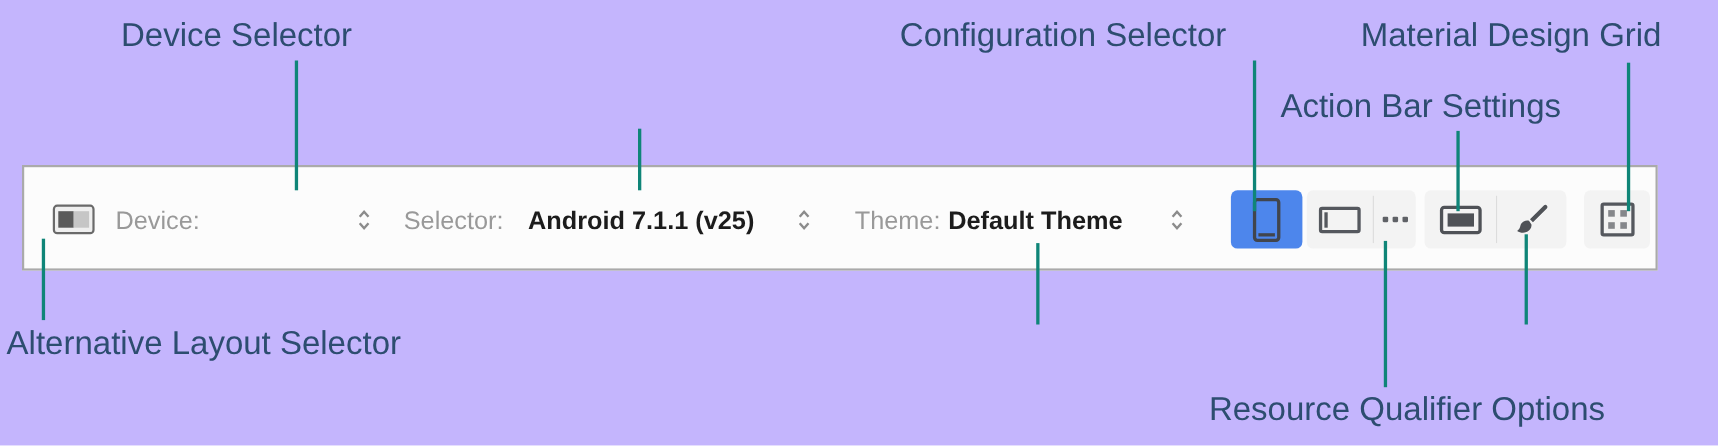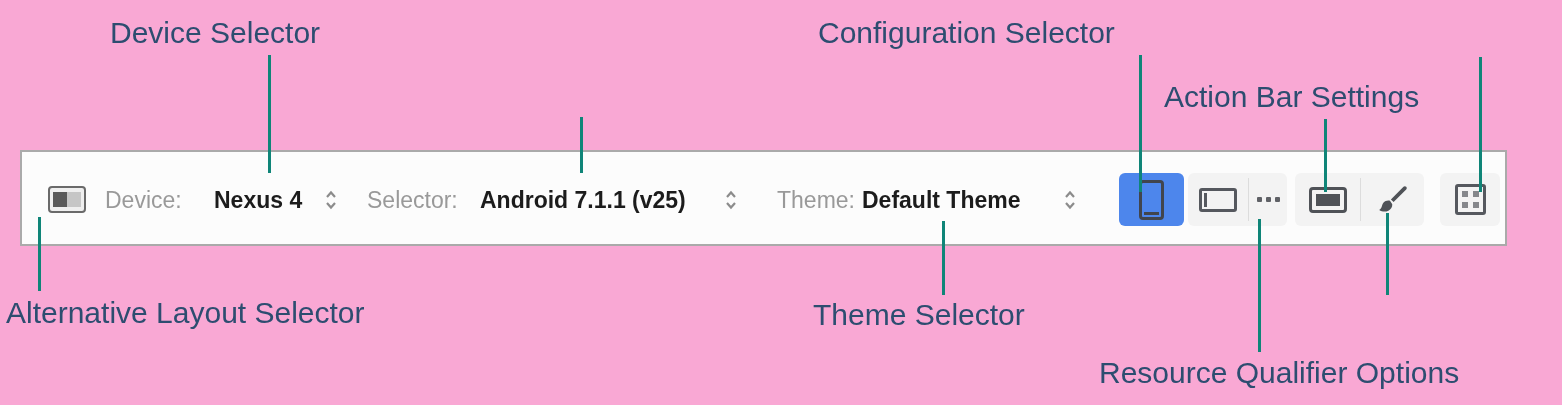--- a/index.html
+++ b/index.html
@@ -1,19 +1,19 @@
 <!DOCTYPE html>
 <html><head>
 <meta charset="utf-8">
 <style>
   html,body{margin:0;padding:0;background:#ffffff;}
   .figure{
     position:relative;
     width:1562px;height:405px;
-    background:#f9a8d4;
+    background:#c4b5fd;
     font-family:"Liberation Sans", sans-serif;
     overflow:hidden;
   }
   
   .ann-label{
     position:absolute;
     color:#2d4d70;
     font-size:30px;
     line-height:34px;
     white-space:nowrap;
@@ -100,23 +100,23 @@
   }
   .grid-icon i{background:#808archive3;display:block;background:#85878b;}
 </style>
 </head>
 <body>
 
 <div class="figure">
 
   <div class="ann-label" style="left:110px;top:16px;">Device Selector</div>
   <div class="ann-label" style="left:818px;top:16px;">Configuration Selector</div>
+  <div class="ann-label" style="left:1237px;top:16px;">Material Design Grid</div>
   <div class="ann-label" style="left:1164px;top:80px;">Action Bar Settings</div>
   <div class="ann-label" style="left:6px;top:296px;">Alternative Layout Selector</div>
-  <div class="ann-label" style="left:813px;top:298px;">Theme Selector</div>
   <div class="ann-label" style="left:1099px;top:356px;">Resource Qualifier Options</div>
 
   <div class="connector" style="left:268px;top:55px;height:118px;"></div>
   <div class="connector" style="left:580px;top:117px;height:56px;"></div>
   <div class="connector" style="left:1139px;top:55px;height:137px;"></div>
   <div class="connector" style="left:1479px;top:57px;height:135px;"></div>
   <div class="connector" style="left:1324px;top:119px;height:73px;"></div>
   <div class="connector" style="left:38px;top:217px;height:74px;"></div>
   <div class="connector" style="left:942px;top:221px;height:74px;"></div>
   <div class="connector" style="left:1386px;top:213px;height:82px;"></div>
@@ -125,21 +125,20 @@
   <div class="toolbar">
 
     <div class="alt-layout-btn">
       <div class="alt-layout-outer">
         <i class="alt-layout-dark"></i>
           <i class="alt-layout-light"></i>
       </div>
     </div>
 
     <span class="tb-text tb-muted" style="left:83px;">Device:</span>
-    <span class="tb-text tb-value" style="left:192px;">Nexus 4</span>
     <svg class="spinner" style="left:302px;" viewBox="0 0 14 22">
       <path d="M3 8 L7 3.5 L11 8" fill="none" stroke="#8c8c8c" stroke-width="2.2"></path>
       <path d="M3 14 L7 18.5 L11 14" fill="none" stroke="#8c8c8c" stroke-width="2.2"></path>
     </svg>
 
     <span class="tb-text tb-muted" style="left:345px;">Selector:</span>
     <span class="tb-text tb-value" style="left:458px;">Android 7.1.1 (v25)</span>
     <svg class="spinner" style="left:702px;" viewBox="0 0 14 22">
       <path d="M3 8 L7 3.5 L11 8" fill="none" stroke="#8c8c8c" stroke-width="2.2"></path>
       <path d="M3 14 L7 18.5 L11 14" fill="none" stroke="#8c8c8c" stroke-width="2.2"></path>

